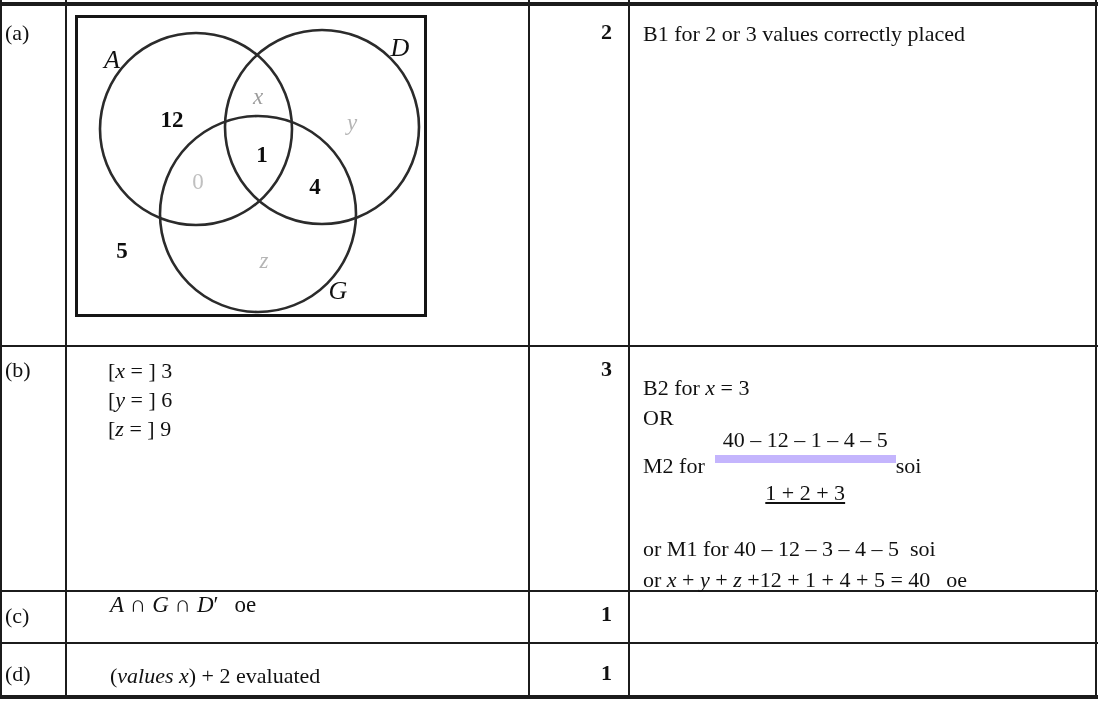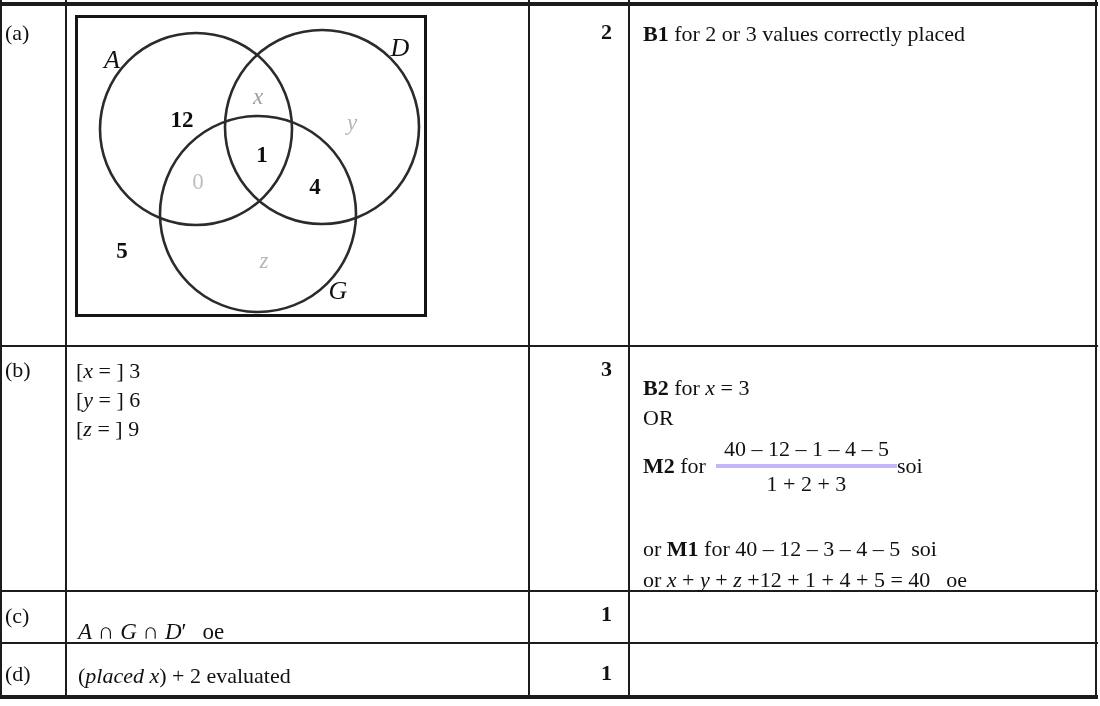--- a/index.html
+++ b/index.html
@@ -8,40 +8,40 @@
     font-family:"Liberation Serif","DejaVu Serif",serif;color:#111111;
   }
   .vline{position:absolute;top:0;height:699px;width:2px;background:#1c1c1c;}
   .hline{position:absolute;left:0;width:1098px;height:2px;background:#1c1c1c;}
   .thick{height:4px;}
   .abs{position:absolute;}
   .t{white-space:pre-wrap;}
   .part{font-size:22px;line-height:24px;}
   .marks{width:82px;text-align:right;font-weight:bold;font-size:22px;line-height:24px;padding-right:4px;}
   .comment{width:450px;font-size:22px;line-height:30px;}
-  .answers{font-size:22px;line-height:29px;}
-  b{font-weight:bold;}
+  .answers{font-size:22px;line-height:29px;margin-left:32px;}
+  b{font-weight:normal;}
   i{font-style:italic;}
   
   #venn-box{
     left:75px;top:15px;width:352px;height:302px;box-sizing:border-box;
     border:3px solid #151515;background:#ffffff;
   }
   #venn-box svg{position:absolute;left:0;top:0;}
   .vlabel{position:absolute;transform:translate(-50%,-50%);white-space:nowrap;}
   .set-label{font-style:italic;font-size:26px;color:#111111;}
   .val-bold{font-weight:bold;font-size:23px;color:#0d0d0d;}
   .val-muted-dark{font-style:italic;font-size:23px;color:#9c9c9c;}
   .val-muted{font-style:italic;font-size:23px;color:#b5b5b5;}
   .val-muted-upright{font-style:normal;font-size:23px;color:#c0c0c0;}
   
   .m2line{display:flex;align-items:center;margin-top:2px;height:62px;}
   .frac{display:inline-block;text-align:center;margin-left:10px;}
-  .frac .num{display:block;border-bottom:4px solid #c4b5fd;padding:0 8px 3px 8px;line-height:25px;}
-  .frac .den{display:block;padding-top:3px;line-height:25px;}
+  .frac .num{display:block;border-bottom:8px solid #c4b5fd;padding:0 8px 3px 8px;line-height:25px;}
+  .frac .den{display:block;padding-top:17px;line-height:25px;text-decoration:underline;}
   .soi{}
   .suffix-gap{margin-left:16px;}
   .m1line{margin-top:36px;line-height:31px;}
   .oeline{line-height:31px;font-family:Liberation Serif, serif;}
 </style>
 </head>
 <body>
 
 <div id="screen">
 
@@ -61,21 +61,21 @@
 
   <div class="abs" id="venn-box">
     <svg width="346" height="296" viewBox="0 0 346 296">
       <circle cx="118" cy="111" r="96" fill="none" stroke="#2b2b2b" stroke-width="2.6"></circle>
       <circle cx="244" cy="109" r="97" fill="none" stroke="#2b2b2b" stroke-width="2.6"></circle>
       <circle cx="180" cy="196" r="98" fill="none" stroke="#2b2b2b" stroke-width="2.6"></circle>
     </svg>
     <span class="vlabel set-label" style="left:34px;top:42px;">A</span>
     <span class="vlabel set-label" style="left:322px;top:30px;">D</span>
     <span class="vlabel set-label" style="left:260px;top:273px;">G</span>
-    <span class="vlabel val-bold" style="left:94px;top:102px;margin-left:10px;">12</span>
+    <span class="vlabel val-bold" style="left:94px;top:102px;">12</span>
     <span class="vlabel val-muted-dark" style="left:180px;top:79px;">x</span>
     <span class="vlabel val-muted" style="left:274px;top:105px;">y</span>
     <span class="vlabel val-bold" style="left:184px;top:137px;">1</span>
     <span class="vlabel val-muted-upright" style="left:120px;top:164px;">0</span>
     <span class="vlabel val-bold" style="left:237px;top:169px;">4</span>
     <span class="vlabel val-bold" style="left:44px;top:233px;">5</span>
     <span class="vlabel val-muted" style="left:186px;top:243px;">z</span>
   </div>
 
   <div class="abs marks" style="left:530px;top:20px;">2</div>
@@ -101,22 +101,22 @@
           <span class="num t">40 – 12 – 1 – 4 – 5</span>
           <span class="den t">1 + 2 + 3</span>
         </span>
         <span class="soi t">soi</span>
       </div>
     <div class="m1line"><span class="t">or </span><b class="t">M1</b><span class="t"> for 40 – 12 – 3 – 4 – 5  soi</span></div>
     <div class="oeline"><span class="t">or </span><i class="t">x</i><span class="t"> + </span><i class="t">y</i><span class="t"> + </span><i class="t">z</i><span class="t"> +12 + 1 + 4 + 5 = 40</span><span class="suffix-gap t">oe</span></div>
   </div>
 
   <div class="abs part" style="left:5px;top:604px;">(c)</div>
-  <div class="abs answers" style="left:78px;top:617px;font-size:23px;"><i class="t">A</i><span class="t"> ∩ </span><i class="t">G</i><span class="t"> ∩ </span><i class="t">D</i><span class="t">′</span><span class="suffix-gap t">oe</span></div>
+  <div class="abs answers" style="left:78px;top:590px;font-size:23px;"><i class="t">A</i><span class="t"> ∩ </span><i class="t">G</i><span class="t"> ∩ </span><i class="t">D</i><span class="t">′</span><span class="suffix-gap t">oe</span></div>
   <div class="abs marks" style="left:530px;top:602px;">1</div>
   <div class="abs comment" style="left:643px;top:602px;"></div>
 
   <div class="abs part" style="left:5px;top:662px;">(d)</div>
-  <div class="abs answers" style="left:78px;top:661px;"><span class="t">(</span><i class="t">placed x</i><span class="t">) + 2 evaluated</span></div>
+  <div class="abs answers" style="left:78px;top:661px;"><span class="t">(</span><i class="t">values x</i><span class="t">) + 2 evaluated</span></div>
   <div class="abs marks" style="left:530px;top:661px;">1</div>
   <div class="abs comment" style="left:643px;top:661px;"></div>
 
 </div>
 
 </body></html>

